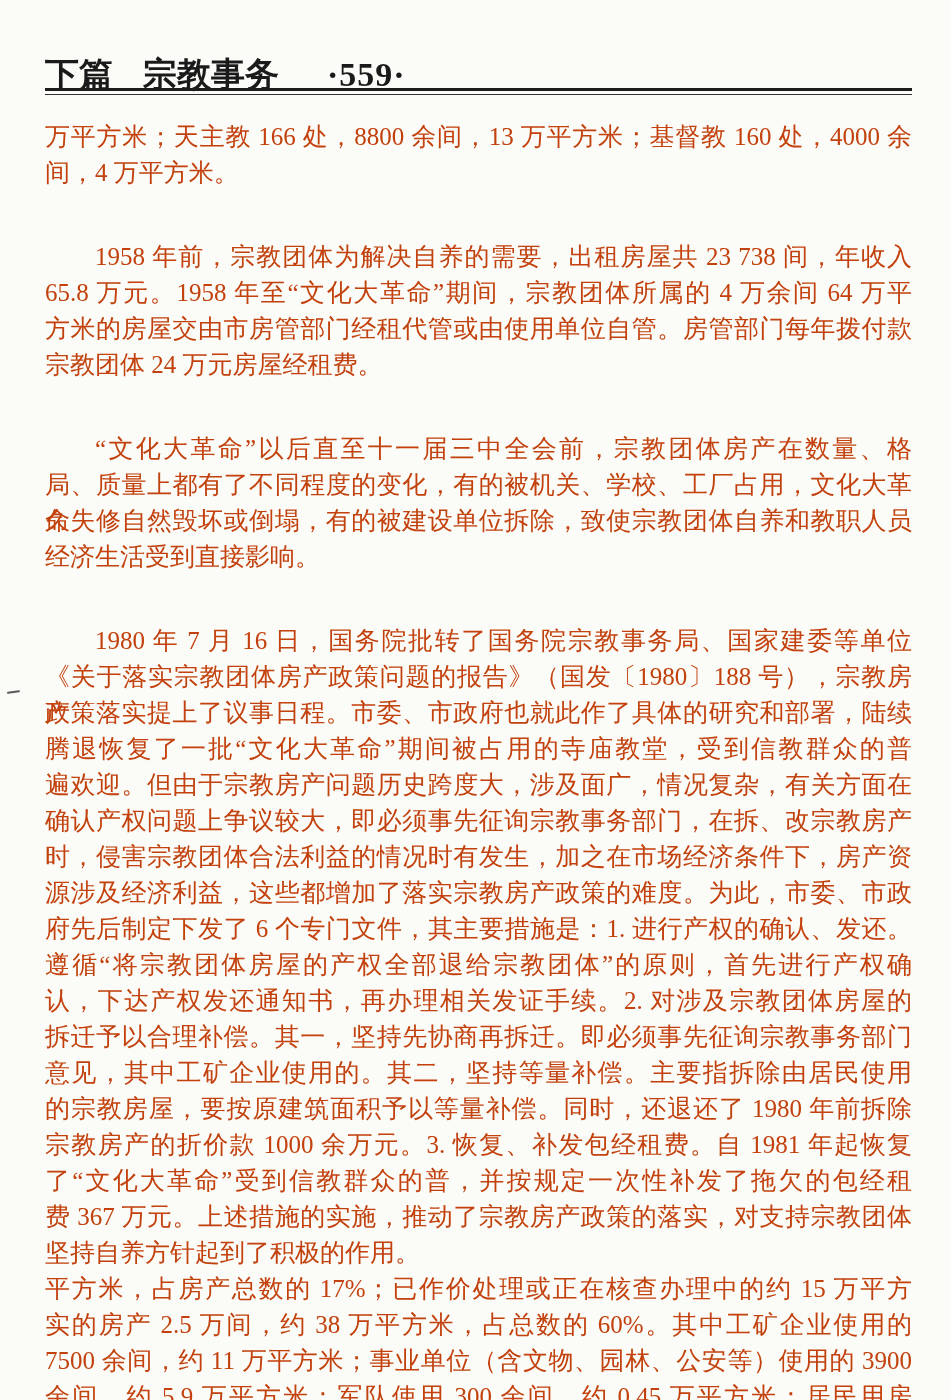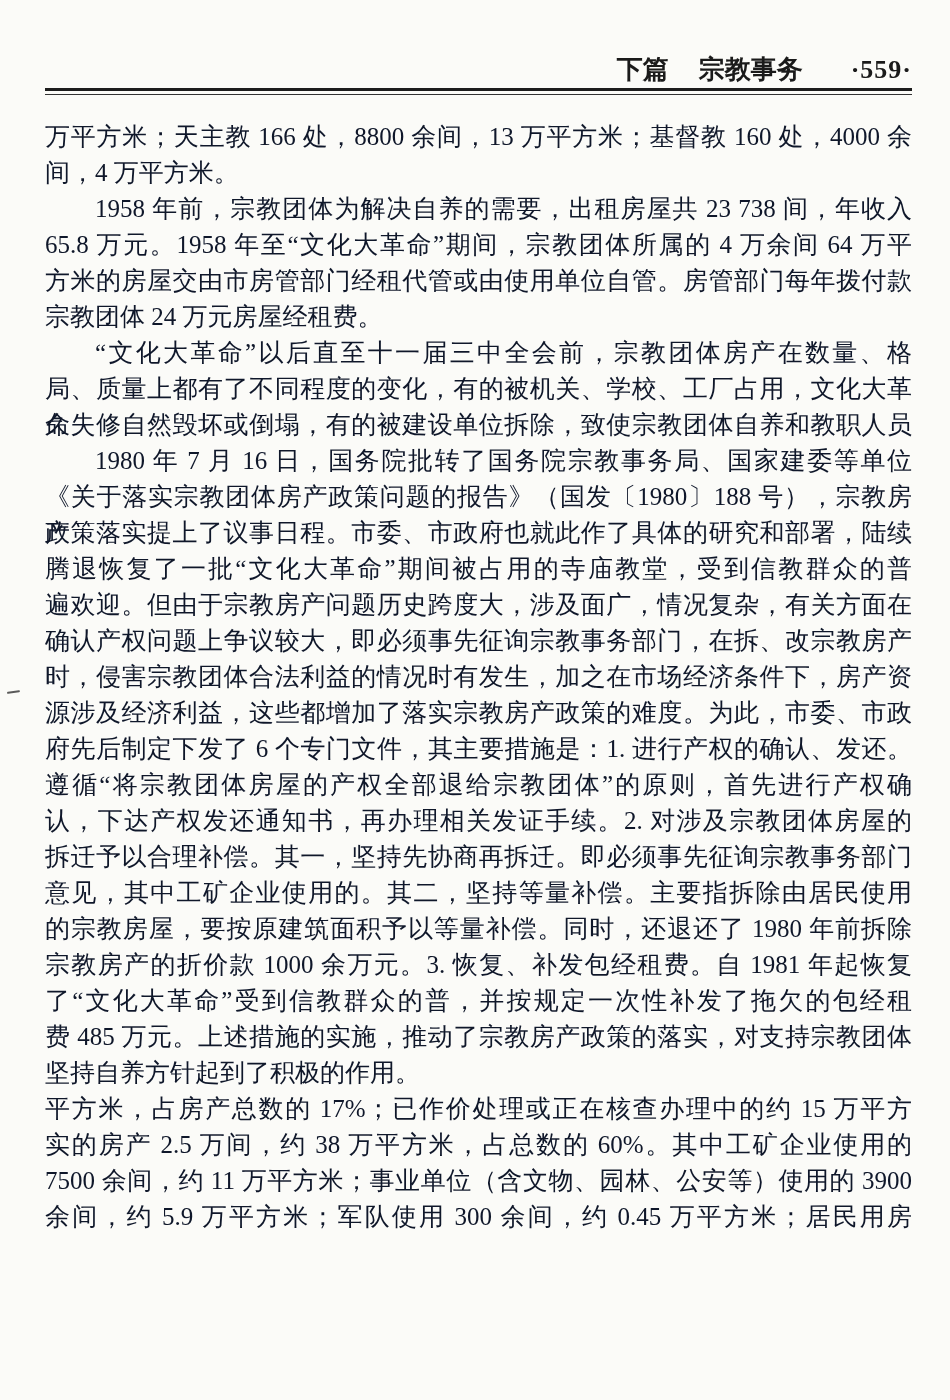--- a/index.html
+++ b/index.html
@@ -13,22 +13,21 @@
   .page {
     position: relative;
     width: 950px; height: 1400px;
     background: #fbfbf8;
   }
   
   .header-row {
     position: absolute;
     left: 45px; top: 52px;
     width: 867px;
-    text-align: right;
-    font-size: 26px;
+    font-size: 34px;
     font-weight: 700;
     color: #1a1a1a;
     white-space: nowrap;
   }
   .header-row .sec { margin-right: 30px; }
   .header-row .ttl { margin-right: 48px; }
   .header-row .pgnum { font-weight: 700; letter-spacing: 1px; }
   
   .rule-double {
     position: absolute;
@@ -42,25 +41,25 @@
   .body-text {
     position: absolute;
     left: 45px; top: 119px;
     width: 867px;
   }
   .line {
     font-size: 25px;
     line-height: 36px;
     height: 36px;
     text-align: justify;
-    color: #0f172a;
+    color: #c2410c;
     white-space: normal;
   }
   .line.fill { text-align-last: justify; }
-  .line.indent { text-indent: 2em; }
+  .line.indent { text-indent: 2em; margin-top: 48px; }
   
   .margin-mark {
     position: absolute;
     left: 7px; top: 691px;
     width: 13px; height: 2px;
     background: #5a5a5a;
     transform: rotate(-8deg);
     border-radius: 1px;
   }
 </style>
@@ -78,37 +77,38 @@
   <div class="body-text">
       <div class="line fill">万平方米；天主教 166 处，8800 余间，13 万平方米；基督教 160 处，4000 余</div>
       <div class="line">间，4 万平方米。</div>
       <div class="line indent fill">1958 年前，宗教团体为解决自养的需要，出租房屋共 23 738 间，年收入</div>
       <div class="line fill">65.8 万元。1958 年至“文化大革命”期间，宗教团体所属的 4 万余间 64 万平</div>
       <div class="line fill">方米的房屋交由市房管部门经租代管或由使用单位自管。房管部门每年拨付款</div>
       <div class="line">宗教团体 24 万元房屋经租费。</div>
       <div class="line indent fill">“文化大革命”以后直至十一届三中全会前，宗教团体房产在数量、格</div>
       <div class="line fill">局、质量上都有了不同程度的变化，有的被机关、学校、工厂占用，文化大革命</div>
       <div class="line fill">久失修自然毁坏或倒塌，有的被建设单位拆除，致使宗教团体自养和教职人员</div>
+      <div class="line">经济生活受到直接影响。</div>
       <div class="line indent fill">1980 年 7 月 16 日，国务院批转了国务院宗教事务局、国家建委等单位</div>
       <div class="line fill">《关于落实宗教团体房产政策问题的报告》（国发〔1980〕188 号），宗教房产</div>
       <div class="line fill">政策落实提上了议事日程。市委、市政府也就此作了具体的研究和部署，陆续</div>
       <div class="line fill">腾退恢复了一批“文化大革命”期间被占用的寺庙教堂，受到信教群众的普</div>
       <div class="line fill">遍欢迎。但由于宗教房产问题历史跨度大，涉及面广，情况复杂，有关方面在</div>
       <div class="line fill">确认产权问题上争议较大，即必须事先征询宗教事务部门，在拆、改宗教房产</div>
       <div class="line fill">时，侵害宗教团体合法利益的情况时有发生，加之在市场经济条件下，房产资</div>
       <div class="line fill">源涉及经济利益，这些都增加了落实宗教房产政策的难度。为此，市委、市政</div>
       <div class="line fill">府先后制定下发了 6 个专门文件，其主要措施是：1. 进行产权的确认、发还。</div>
       <div class="line fill">遵循“将宗教团体房屋的产权全部退给宗教团体”的原则，首先进行产权确</div>
       <div class="line fill">认，下达产权发还通知书，再办理相关发证手续。2. 对涉及宗教团体房屋的</div>
       <div class="line fill">拆迁予以合理补偿。其一，坚持先协商再拆迁。即必须事先征询宗教事务部门</div>
       <div class="line fill">意见，其中工矿企业使用的。其二，坚持等量补偿。主要指拆除由居民使用</div>
       <div class="line fill">的宗教房屋，要按原建筑面积予以等量补偿。同时，还退还了 1980 年前拆除</div>
       <div class="line fill">宗教房产的折价款 1000 余万元。3. 恢复、补发包经租费。自 1981 年起恢复</div>
       <div class="line fill">了“文化大革命”受到信教群众的普，并按规定一次性补发了拖欠的包经租</div>
-      <div class="line fill">费 485 万元。上述措施的实施，推动了宗教房产政策的落实，对支持宗教团体</div>
+      <div class="line fill">费 367 万元。上述措施的实施，推动了宗教房产政策的落实，对支持宗教团体</div>
       <div class="line">坚持自养方针起到了积极的作用。</div>
       <div class="line fill">平方米，占房产总数的 17%；已作价处理或正在核查办理中的约 15 万平方</div>
       <div class="line fill">实的房产 2.5 万间，约 38 万平方米，占总数的 60%。其中工矿企业使用的</div>
       <div class="line fill">7500 余间，约 11 万平方米；事业单位（含文物、园林、公安等）使用的 3900</div>
       <div class="line fill">余间，约 5.9 万平方米；军队使用 300 余间，约 0.45 万平方米；居民用房</div>
     </div>
 
   <div class="margin-mark"></div>
 
 </div>

